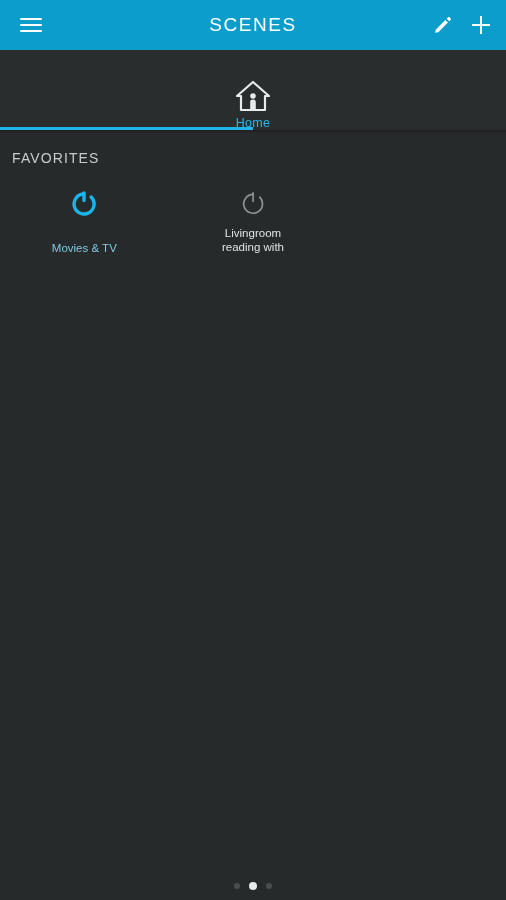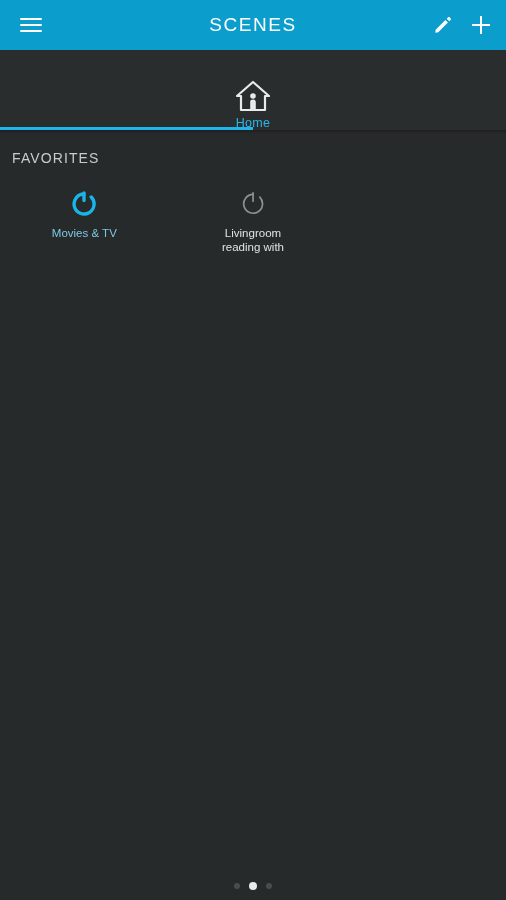--- a/index.html
+++ b/index.html
@@ -134,21 +134,21 @@
     justify-content: center;
     margin-bottom: 9px;
   }
   .scene-label {
     font-size: 11.5px;
     line-height: 13.5px;
     text-align: center;
     color: #dfe2e3;
     white-space: pre-line;
   }
-  .scene.on .scene-label { color: #7ec8e3; }
+  .scene.on .scene-label { color: #7ec8e3; margin-top: 15px; }
 
   
   .dots {
     position: absolute;
     left: 0; right: 0;
     bottom: 10px;
     display: flex;
     justify-content: center;
     align-items: center;
     gap: 9px;

